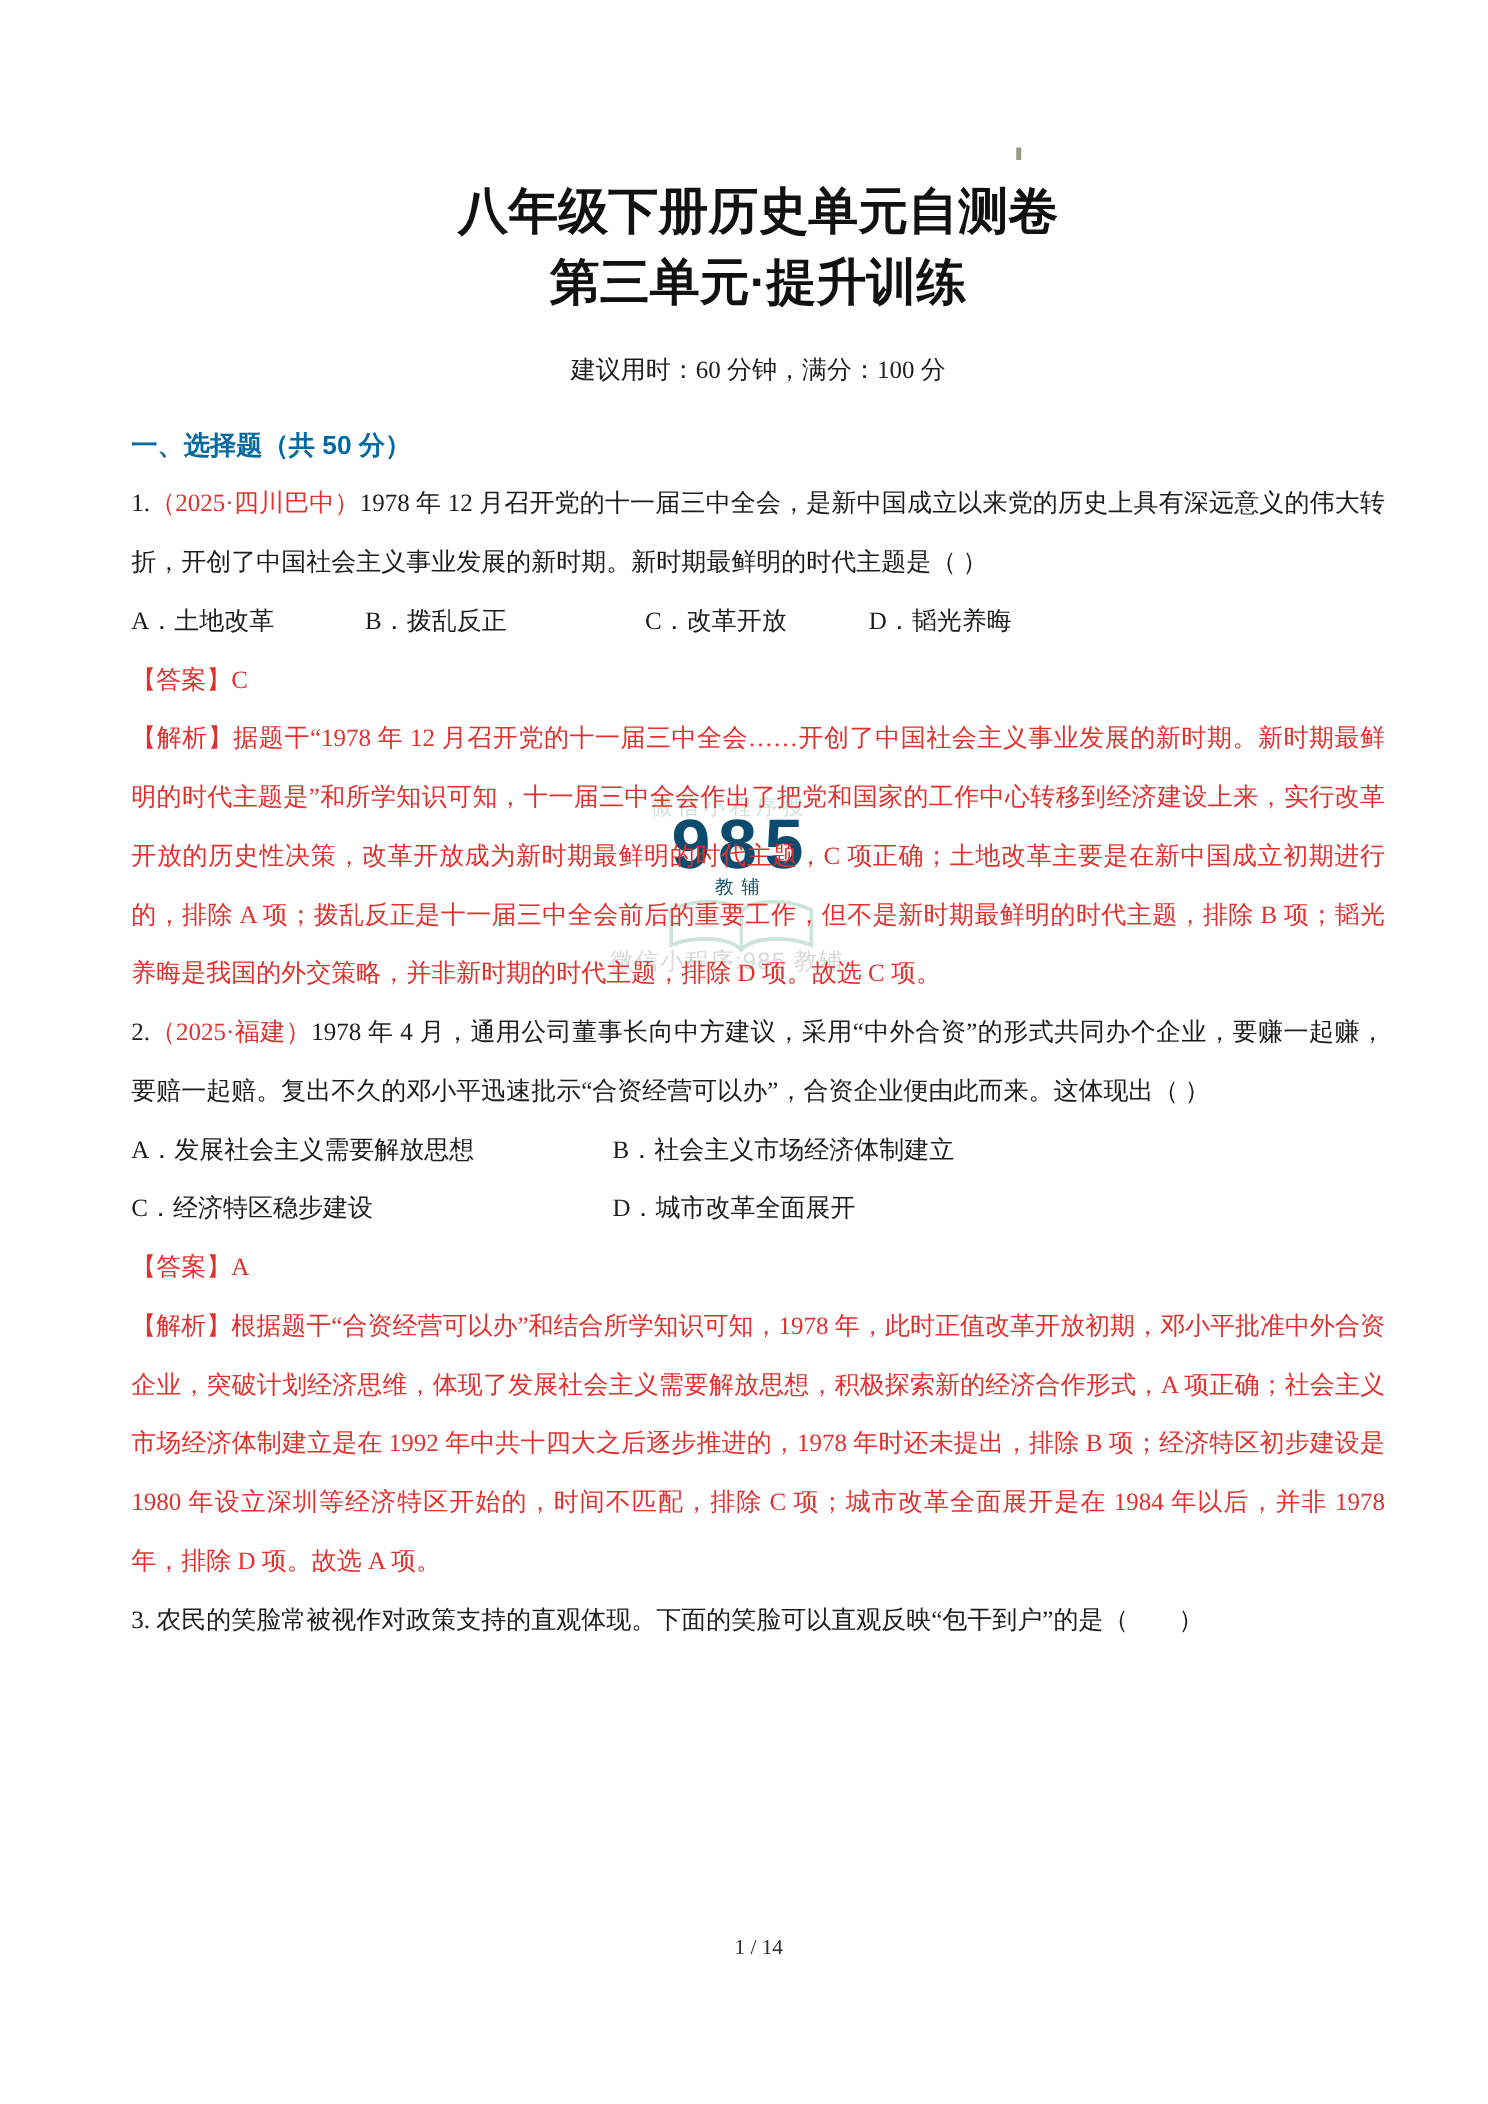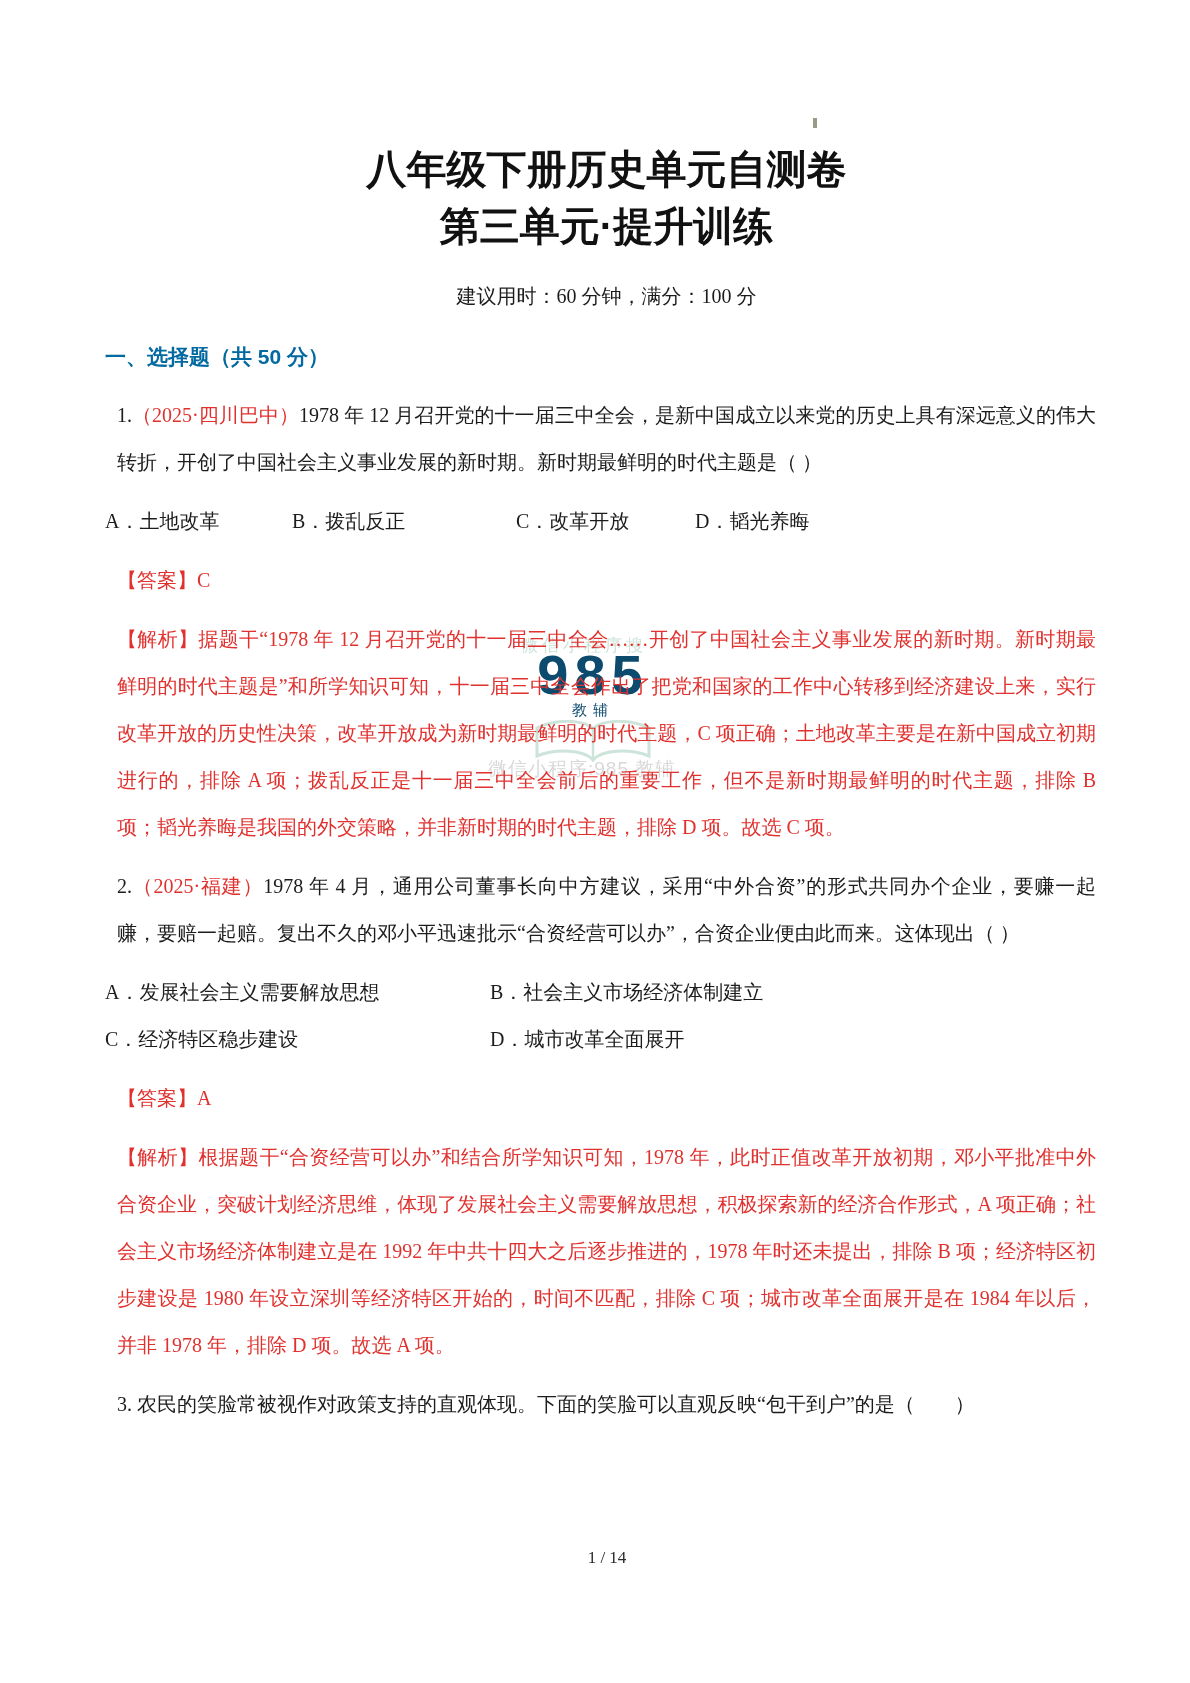--- a/index.html
+++ b/index.html
@@ -24,21 +24,21 @@
     font-family:"Liberation Sans", sans-serif;
     font-weight:700; font-size:40px; line-height:34px;
     color:#111;
   }
   .meta {
     margin-top:39px; text-align:center;
     font-size:20px; line-height:28px; color:#1c1c1c;
   }
 
   .body { margin-top:23px; font-size:20px; line-height:47px; }
-  .body p { margin:12px; text-align:justify; }
+  .body p { margin:0; text-align:justify; }
 
   .section-heading {
     font-family:Liberation Sans, sans-serif;
     font-weight:700; font-size:21px; line-height:47px; color:#0369a1;
   }
 
   .red { color:#e0312e; }
 
   .opt-row { line-height:47px; white-space:nowrap; }
   .opt { display:inline-block;font-family:Liberation Serif, serif; }

